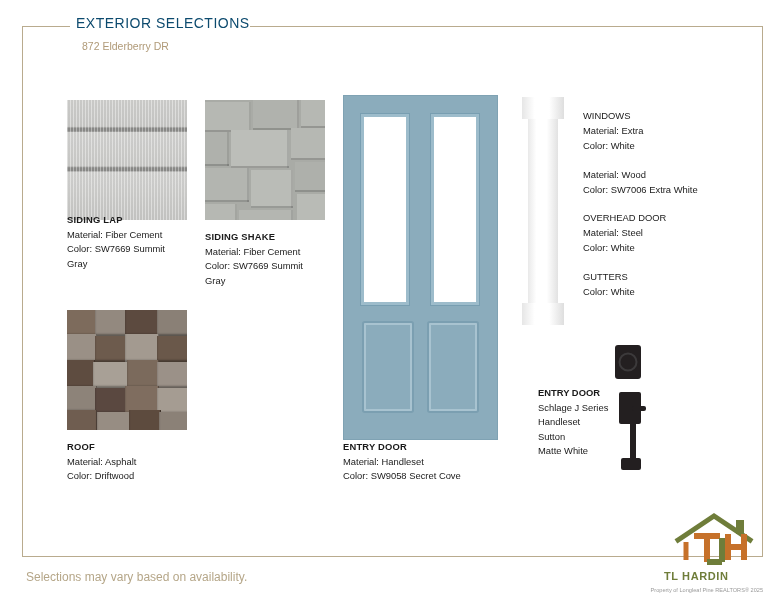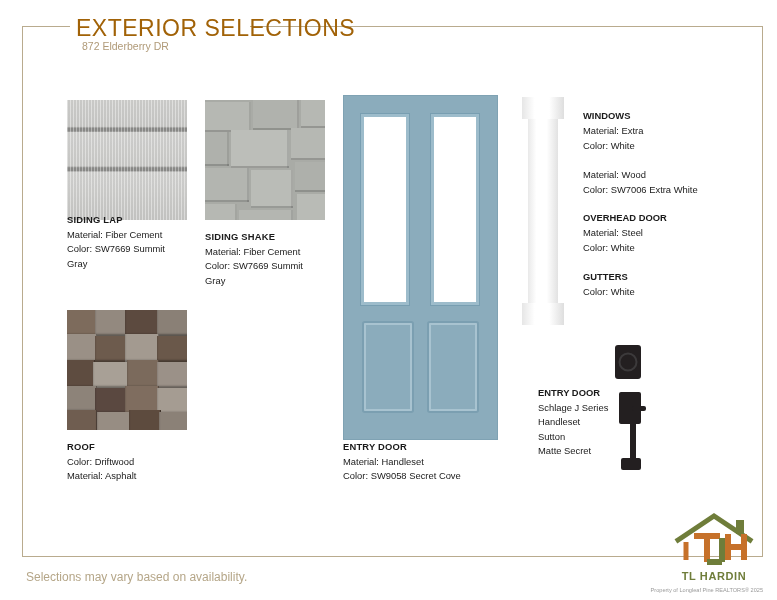--- a/index.html
+++ b/index.html
@@ -14,22 +14,22 @@
 
   
   .frame-left{position:absolute;left:22px;top:26px;width:1px;height:530px;background:#b9ab8e;}
   .frame-right{position:absolute;right:14px;top:26px;width:1px;height:530px;background:#b9ab8e;}
   .frame-bottom{position:absolute;left:22px;right:14px;top:556px;height:1px;background:#b9ab8e;}
   .frame-top-left{position:absolute;left:22px;top:26px;width:48px;height:1px;background:#b9ab8e;}
   .frame-top-right{position:absolute;left:250px;right:14px;top:26px;height:1px;background:#b9ab8e;}
 
   .title{
     position:absolute;left:76px;top:15px;
-    font-size:23px;letter-spacing:.5px;
-    color:#a16207;font-weight:400;
+    font-size:14px;letter-spacing:.5px;
+    color:#0c4a6e;font-weight:400;
     white-space:nowrap;
   }
   .subtitle{
     position:absolute;left:82px;top:40px;
     font-size:10.5px;color:#b09a78;
     white-space:nowrap;
   }
 
   
   .swatch{position:absolute;}
@@ -78,34 +78,34 @@
   .handleset .grip{position:absolute;left:18px;top:24px;width:6px;height:44px;background:#231f20;}
   .handleset .foot{position:absolute;left:9px;bottom:0;width:20px;height:12px;background:#231f20;border-radius:2px;}
 
   
   .cap-block{position:absolute;font-size:9.4px;color:#1a1a1a;line-height:14.5px;}
   .cap-block .hd{font-weight:bold;font-size:9.4px;letter-spacing:.2px;}
 
   .col-right{position:absolute;left:583px;top:108px;width:125px;
     font-size:9.4px;line-height:15.2px;color:#1a1a1a;}
   .col-right .grp{margin-bottom:13px;}
-  .col-right .hd{font-weight:bold;}
+  .col-right .hd{font-weight:normal;}
 
   .hw-block{position:absolute;left:538px;top:386px;width:90px;
     font-size:9.4px;line-height:14.5px;color:#1a1a1a;}
   .hw-block .hd{font-weight:bold;}
 
   
   .footnote{position:absolute;left:26px;top:570px;font-size:12px;color:#b5a688;}
   .copyright{position:absolute;right:14px;top:587px;font-size:5.6px;color:#9a9a9a;white-space:nowrap;}
 
   
   .logo{position:absolute;left:664px;top:512px;width:100px;height:70px;}
   .logo svg{display:block;}
-  .logo .name{position:absolute;left:0;bottom:0;width:100px;text-align:center;
+  .logo .name{position:absolute;left:0;bottom:0;width:100px;
     font-size:11px;font-weight:bold;color:#6f7d3a;letter-spacing:.6px;}
 </style>
 </head>
 <body>
 
 <div class="page">
 
   <div class="frame-left"></div>
   <div class="frame-right"></div>
   <div class="frame-bottom"></div>
@@ -198,26 +198,26 @@
     </div>
     <div>
       <span>Color:</span>
       <span>SW7669 Summit Gray</span>
     </div>
   </div>
 
   <div class="cap-block" style="left:67px;top:440px;width:130px;">
     <div class="hd">ROOF</div>
     <div>
+      <span>Material:</span>
+      <span>Asphalt</span>
+    </div>
+    <div>
       <span>Color:</span>
       <span>Driftwood</span>
-    </div>
-    <div>
-      <span>Material:</span>
-      <span>Asphalt</span>
     </div>
   </div>
 
   <div class="cap-block" style="left:343px;top:440px;width:118px;">
     <div class="hd">ENTRY DOOR</div>
     <div>
       <span>Material:</span>
       <span>Handleset</span>
     </div>
     <div>
@@ -266,21 +266,21 @@
         <span>White</span>
       </div>
     </div>
   </div>
 
   <div class="hw-block">
     <div class="hd">ENTRY DOOR</div>
     <div>Schlage J Series</div>
     <div>Handleset</div>
     <div>Sutton</div>
-    <div>Matte Secret</div>
+    <div>Matte White</div>
   </div>
 
   <div class="footnote">Selections may vary based on availability.</div>
   <div class="copyright">Property of Longleaf Pine REALTORS®  2025</div>
 
   <div class="logo">
     <svg width="100" height="58" viewBox="0 0 100 58">
       <path d="M14 28 L50 4 L86 28" fill="none" stroke="#6f7d3a" stroke-width="5" stroke-linecap="square"></path>
       <rect x="72" y="8" width="8" height="14" fill="#6f7d3a"></rect>
       <path d="M22 30 L22 48" stroke="#c6712a" stroke-width="5" fill="none"></path>

